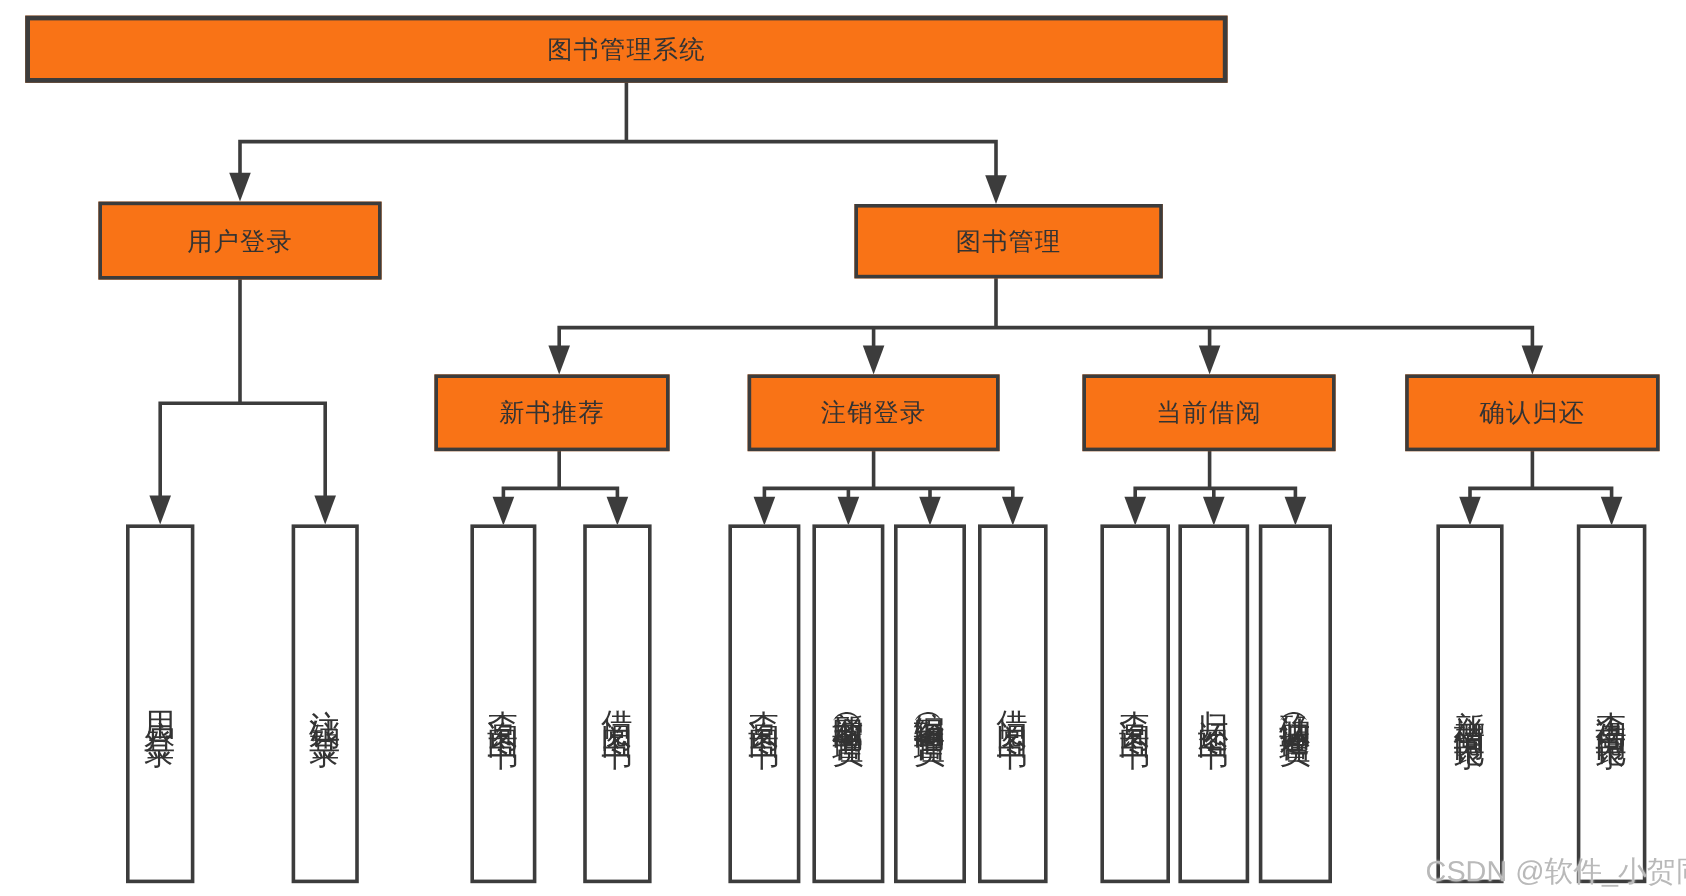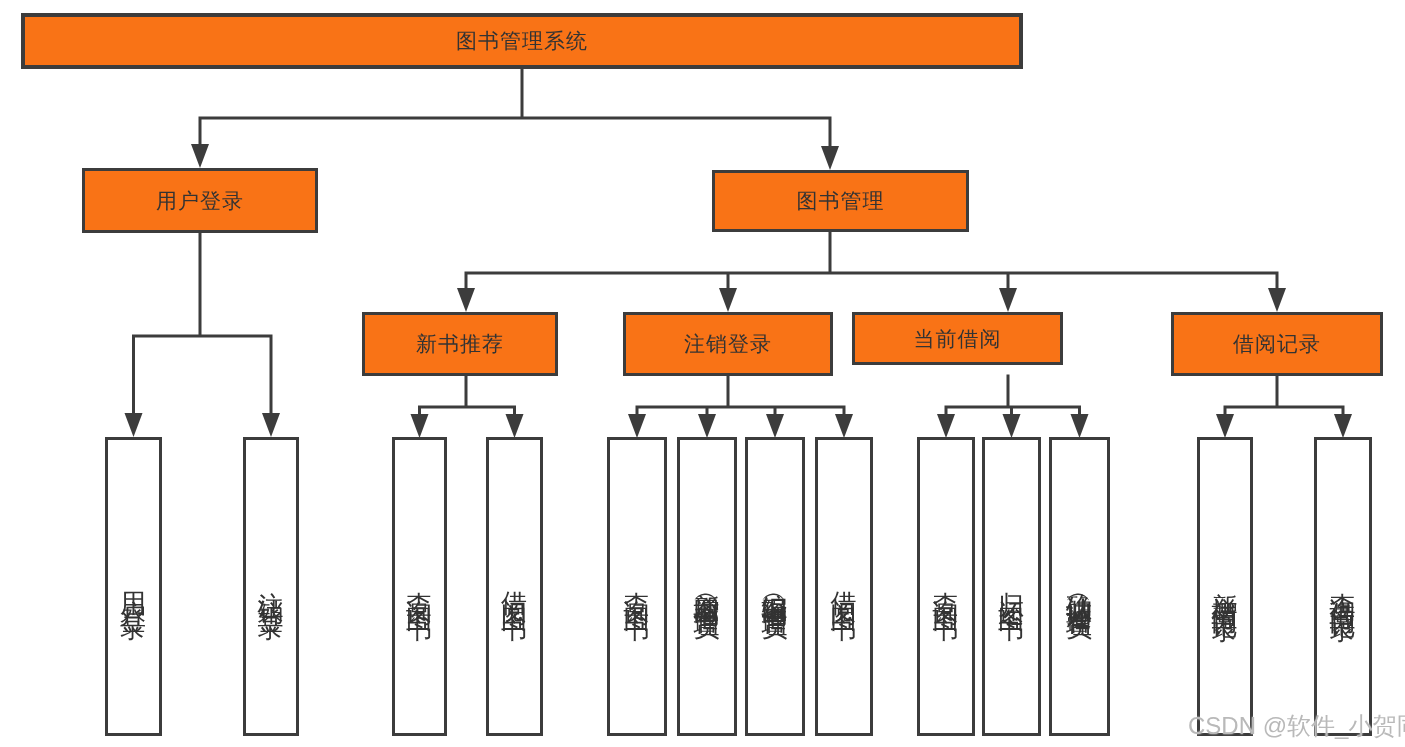--- a/index.html
+++ b/index.html
@@ -96,25 +96,25 @@
   <div class="hbox" style="left:712px;top:170px;width:257px;height:62px">
     <span>图书管理</span>
   </div>
 
   <div class="hbox" style="left:362px;top:312px;width:196px;height:64px">
     <span>新书推荐</span>
   </div>
   <div class="hbox" style="left:623px;top:312px;width:210px;height:64px">
     <span>注销登录</span>
   </div>
-  <div class="hbox" style="left:852px;top:312px;width:211px;height:53px">
+  <div class="hbox" style="left:902px;top:312px;width:211px;height:64px">
     <span>当前借阅</span>
   </div>
   <div class="hbox" style="left:1171px;top:312px;width:212px;height:64px">
-    <span>借阅记录</span>
+    <span>确认归还</span>
   </div>
 
   <div class="vbox ls8" style="left:105px;width:57px">
     <span>用户登录</span>
   </div>
   <div class="vbox ls8" style="left:243px;width:56px">
     <span>注销登录</span>
   </div>
 
   <div class="vbox ls8" style="left:392px;width:55px">

